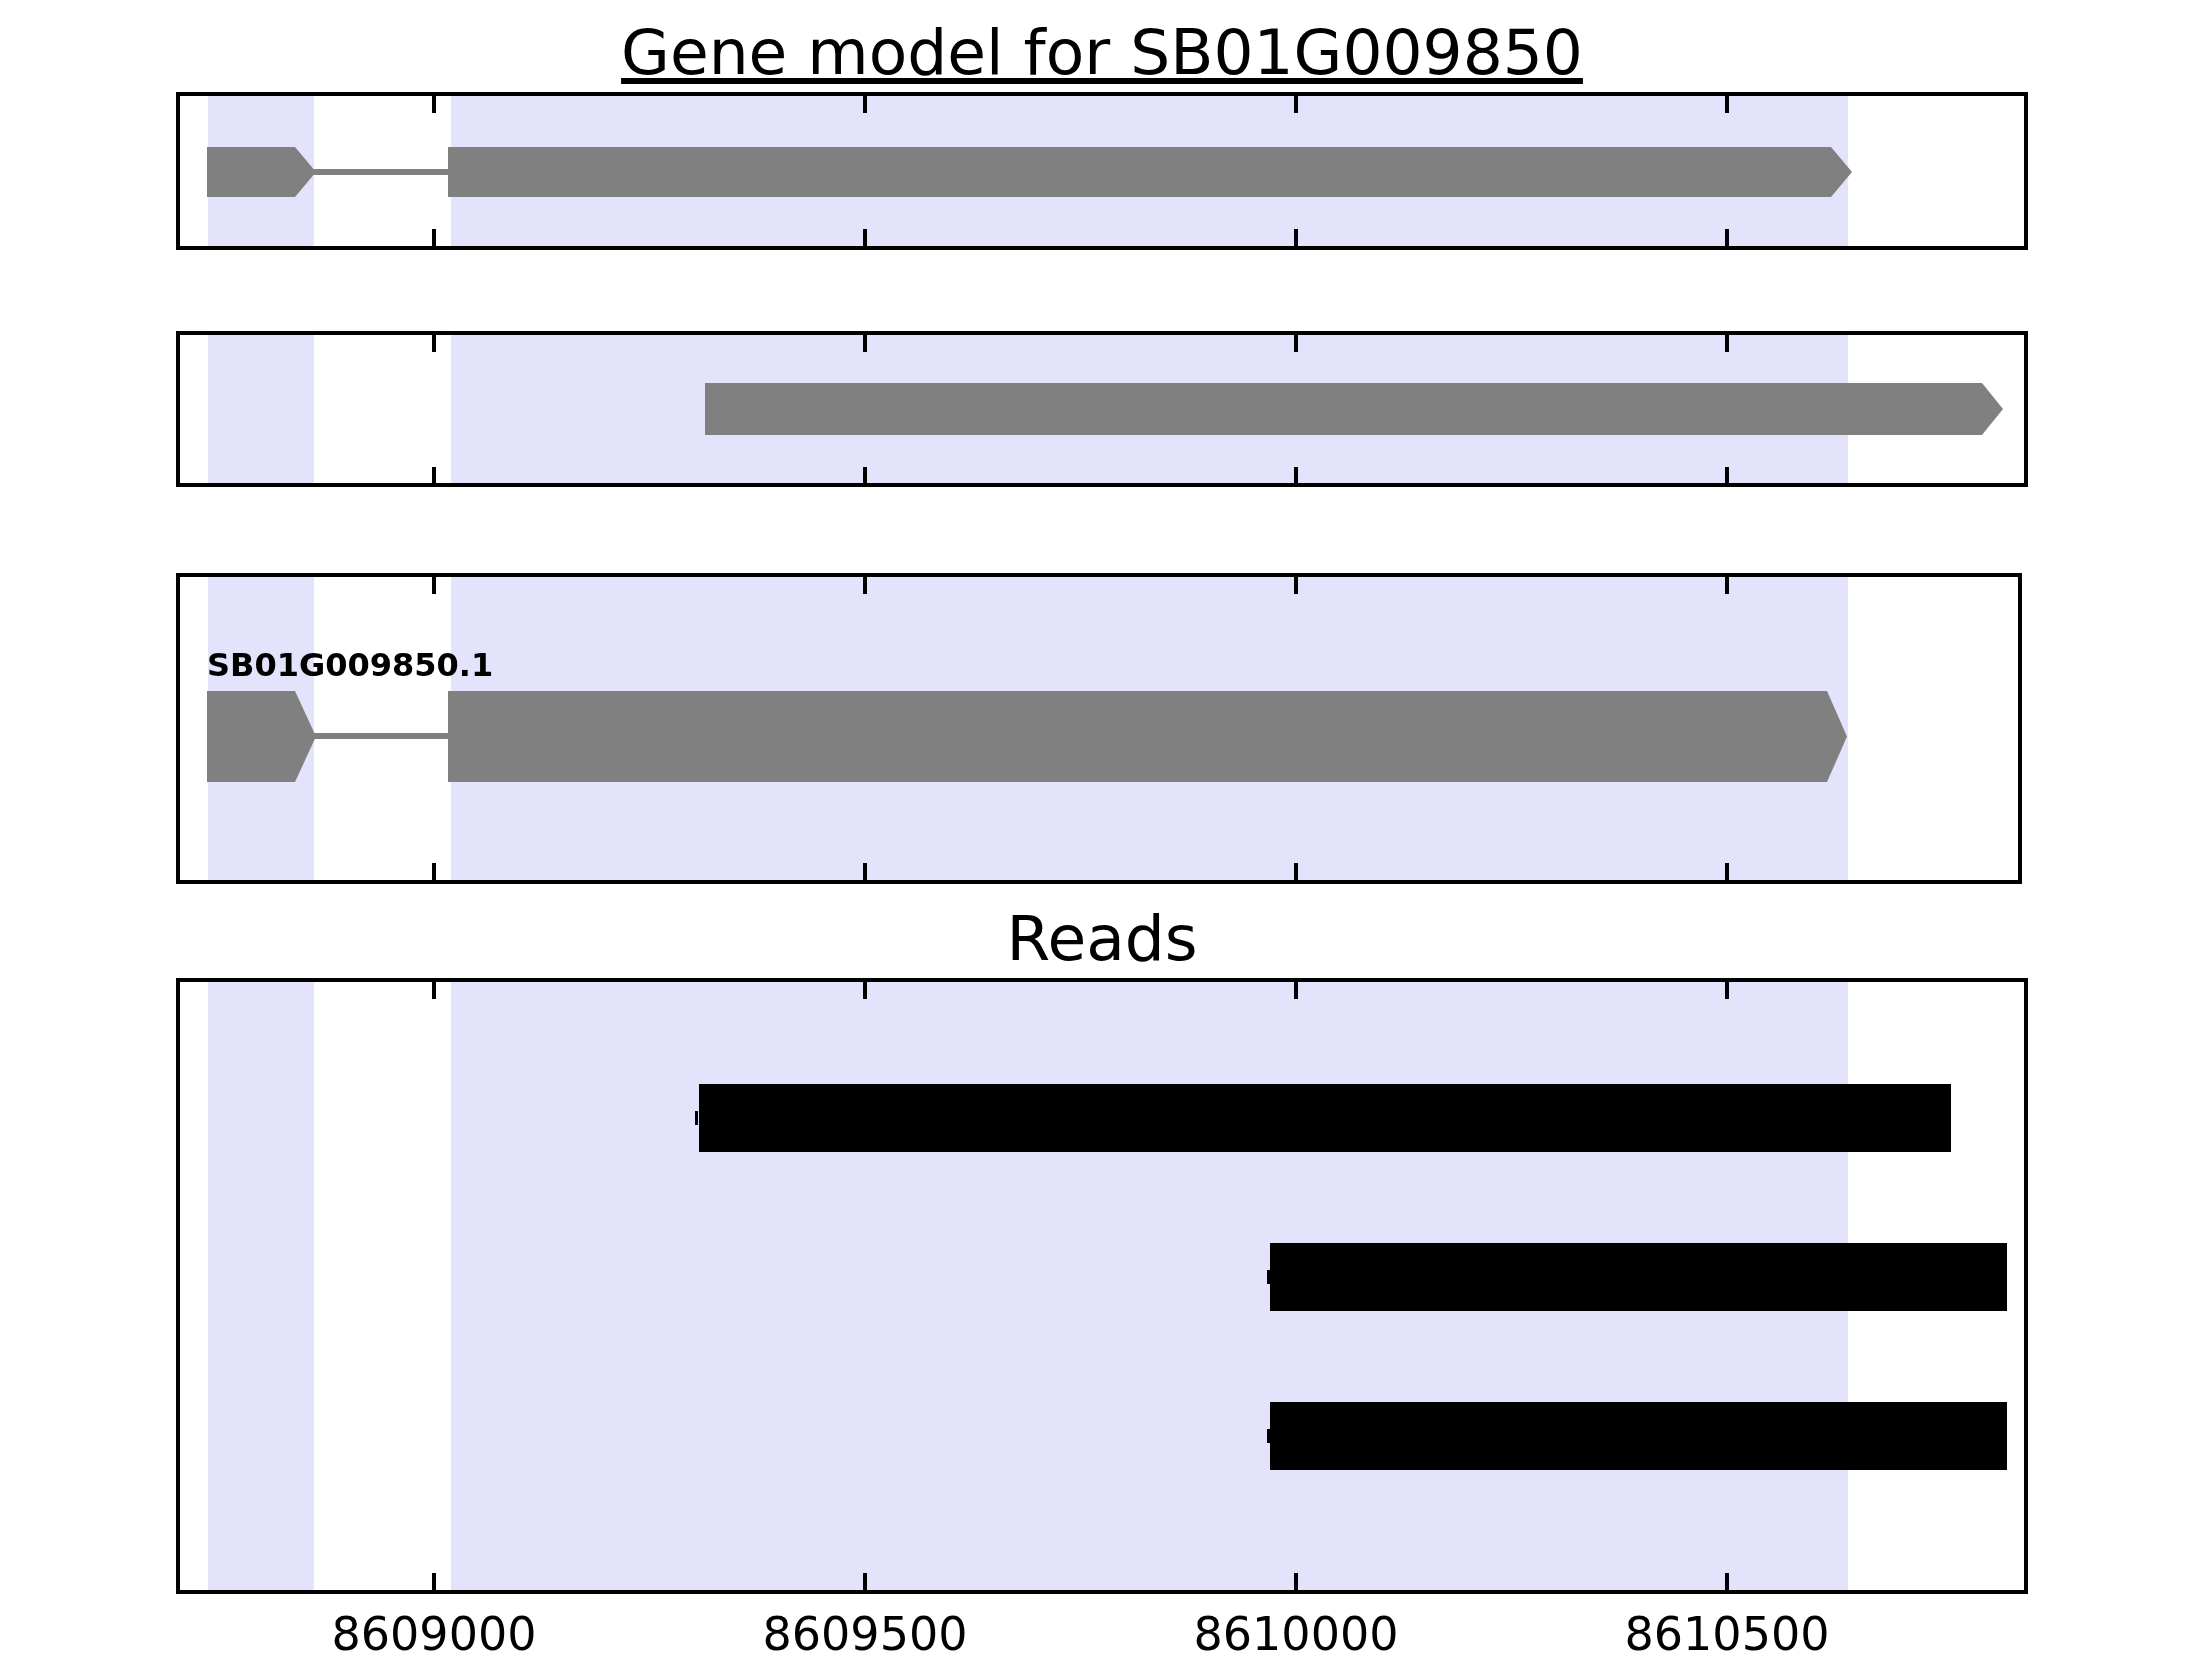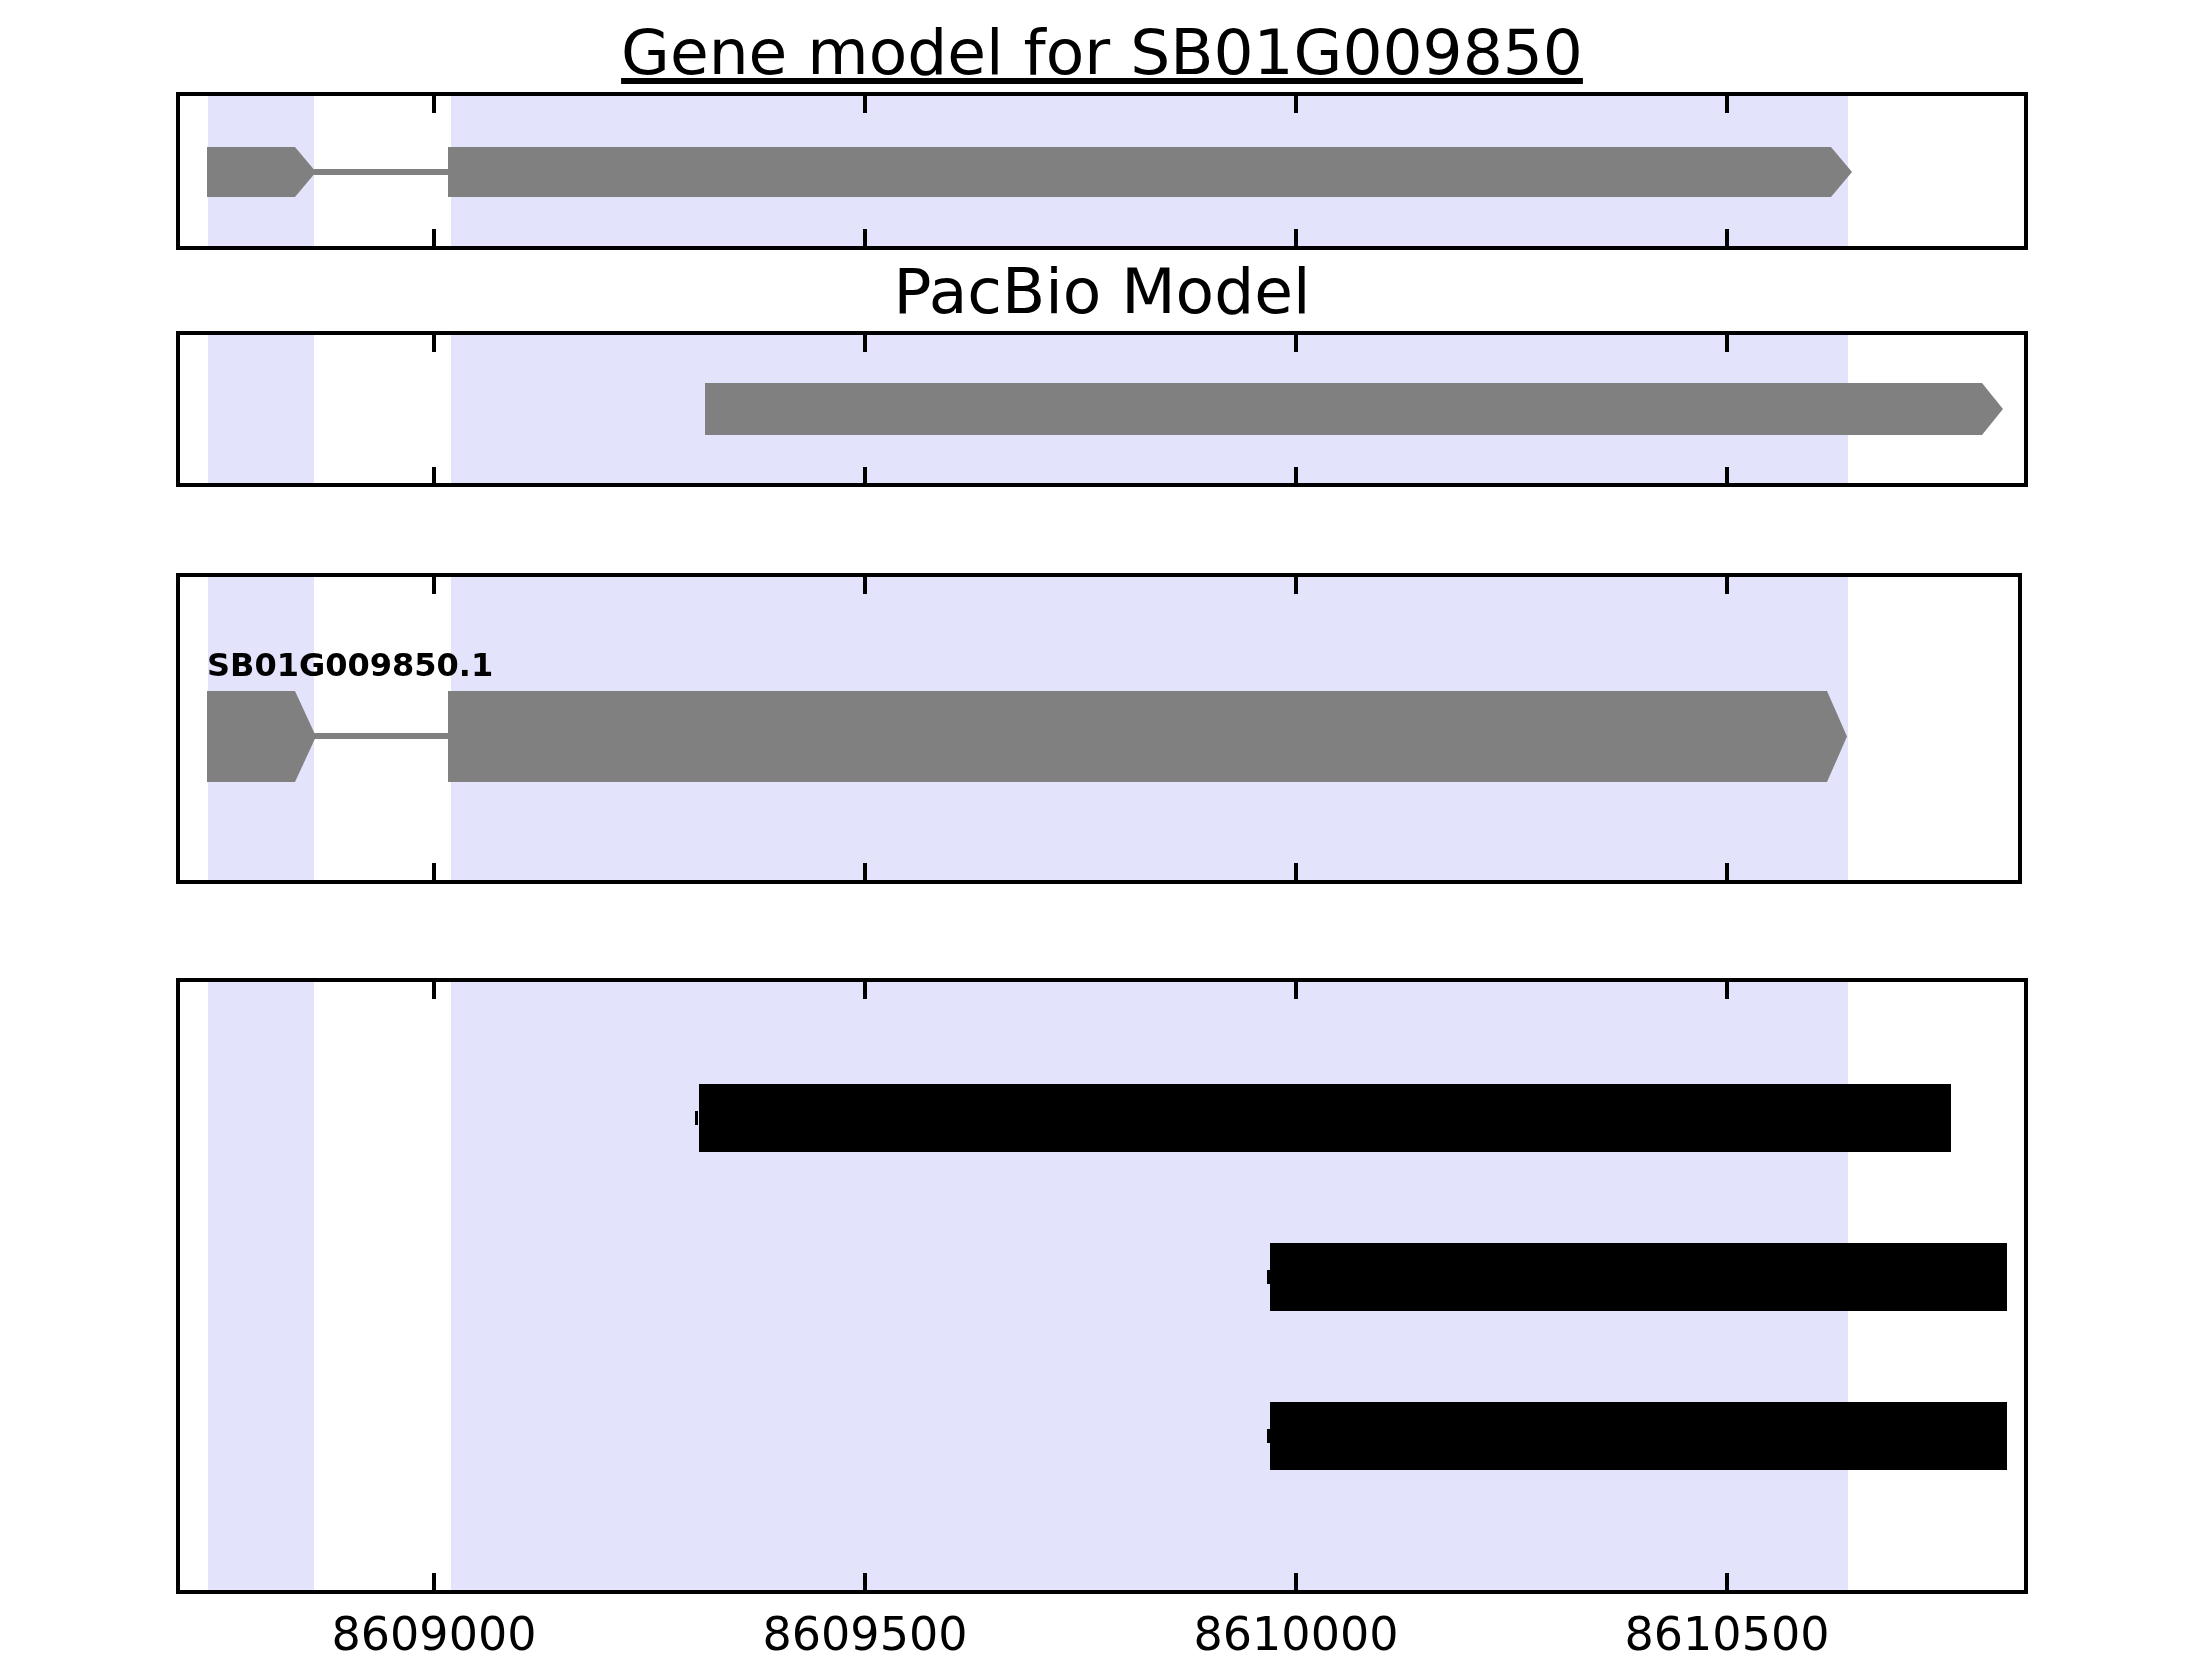--- a/index.html
+++ b/index.html
@@ -32,21 +32,20 @@
       <div class="axtick" style="left: 683px; top: 133px; height: 16.5px;"></div>
       <div class="axtick" style="left: 1114px; top: 0px; height: 16.5px;"></div>
       <div class="axtick" style="left: 1114px; top: 133px; height: 16.5px;"></div>
       <div class="axtick" style="left: 1545px; top: 0px; height: 16.5px;"></div>
       <div class="axtick" style="left: 1545px; top: 133px; height: 16.5px;"></div>
       <div class="intron" style="left: 134px; width: 134px; top: 73px; height: 5.5px; background: rgb(128, 128, 128);"></div>
       <div class="exon" style="left: 27px; width: 109px; top: 51px; height: 50px; background: rgb(128, 128, 128); clip-path: polygon(0px 0px, 88px 0px, 109px 50%, 88px 100%, 0px 100%);"></div>
       <div class="exon" style="left: 268px; width: 1404px; top: 51px; height: 50px; background: rgb(128, 128, 128); clip-path: polygon(0px 0px, 1383px 0px, 1404px 50%, 1383px 100%, 0px 100%);"></div>
     </div>
 
-  <div class="panel-title" style="left:176px;width:1852px;top:241px;height:85px;">PacBio Model</div>
   <div class="panel" style="left:176px;width:1852px;top:331px;height:156px;">
       <div class="hl" style="left: 28px; width: 106px; background: rgb(227, 227, 251);"></div>
       <div class="hl" style="left: 271px; width: 1397px; background: rgb(227, 227, 251);"></div>
       <div class="axtick" style="left: 252px; top: 0px; height: 16.5px;"></div>
       <div class="axtick" style="left: 252px; top: 132px; height: 16.5px;"></div>
       <div class="axtick" style="left: 683px; top: 0px; height: 16.5px;"></div>
       <div class="axtick" style="left: 683px; top: 132px; height: 16.5px;"></div>
       <div class="axtick" style="left: 1114px; top: 0px; height: 16.5px;"></div>
       <div class="axtick" style="left: 1114px; top: 132px; height: 16.5px;"></div>
       <div class="axtick" style="left: 1545px; top: 0px; height: 16.5px;"></div>
@@ -64,20 +63,21 @@
       <div class="axtick" style="left: 683px; top: 286px; height: 16.5px;"></div>
       <div class="axtick" style="left: 1114px; top: 0px; height: 16.5px;"></div>
       <div class="axtick" style="left: 1114px; top: 286px; height: 16.5px;"></div>
       <div class="axtick" style="left: 1545px; top: 0px; height: 16.5px;"></div>
       <div class="axtick" style="left: 1545px; top: 286px; height: 16.5px;"></div>
       <div class="intron" style="left: 134px; width: 134px; top: 156px; height: 5.5px; background: rgb(128, 128, 128);"></div>
       <div class="exon" style="left: 27px; width: 109px; top: 114px; height: 91px; background: rgb(128, 128, 128); clip-path: polygon(0px 0px, 88px 0px, 109px 50%, 88px 100%, 0px 100%);"></div>
       <div class="exon" style="left: 268px; width: 1399px; top: 114px; height: 91px; background: rgb(128, 128, 128); clip-path: polygon(0px 0px, 1379px 0px, 1399px 50%, 1379px 100%, 0px 100%);"></div>
     </div>
 
+  <div class="panel-title" style="left:176px;width:1852px;top:888px;height:85px;">Reads</div>
   <div class="panel" style="left:176px;width:1852px;top:978px;height:616px;">
       <div class="hl" style="left: 28px; width: 106px; background: rgb(227, 227, 251);"></div>
       <div class="hl" style="left: 271px; width: 1397px; background: rgb(227, 227, 251);"></div>
       <div class="axtick" style="left: 252px; top: 0px; height: 16.5px;"></div>
       <div class="axtick" style="left: 252px; top: 591px; height: 16.5px;"></div>
       <div class="axtick" style="left: 683px; top: 0px; height: 16.5px;"></div>
       <div class="axtick" style="left: 683px; top: 591px; height: 16.5px;"></div>
       <div class="axtick" style="left: 1114px; top: 0px; height: 16.5px;"></div>
       <div class="axtick" style="left: 1114px; top: 591px; height: 16.5px;"></div>
       <div class="axtick" style="left: 1545px; top: 0px; height: 16.5px;"></div>

